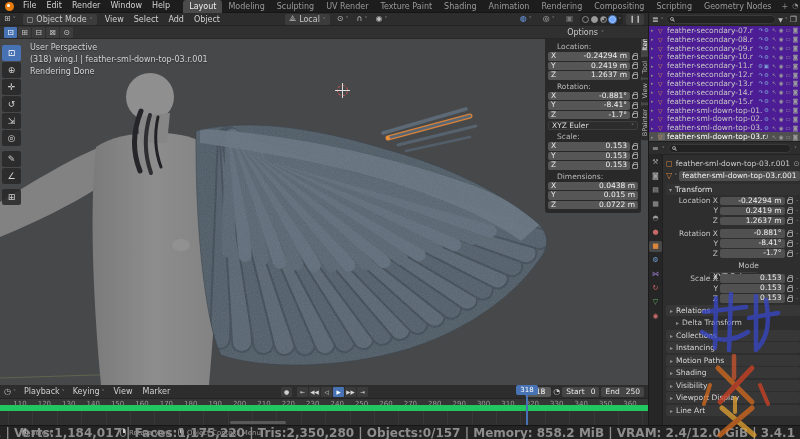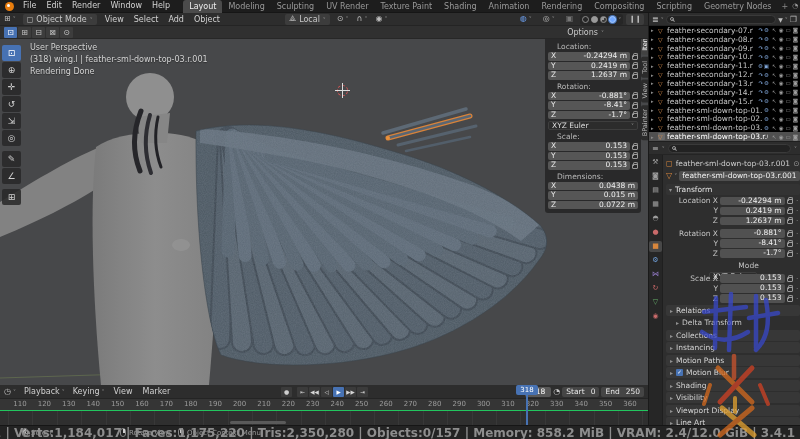--- a/index.html
+++ b/index.html
@@ -66,21 +66,21 @@
   .ntabs{position:absolute;left:641px;top:32px;width:9px;display:flex;flex-direction:column;gap:2px;z-index:10;}
   .ntab{writing-mode:vertical-rl;transform:rotate(180deg);background:#2b2b2b;color:#b5b5b5;font-size:6.5px;padding:4px 0;text-align:center;border-radius:0 2px 2px 0;width:9px;}
   .ntab.active{background:#424242;color:#fff;}
 
   
   .rightcol{position:absolute;left:648px;top:13px;width:152px;height:412px;background:#2e2e2e;border-left:1px solid #1a1a1a;z-index:15;}
   .outheader{height:13px;background:#2d2d2d;border-bottom:1px solid #242424;display:flex;align-items:center;gap:2px;padding:0 3px;}
   .searchpill{flex:1;display:flex;align-items:center;gap:2px;background:#222;border:1px solid #3a3a3a;border-radius:5px;height:9px;padding:0 3px;}
   .mag{width:4px;height:4px;border:1px solid #999;border-radius:50%;position:relative;flex:none;}
   .mag::after{content:"";position:absolute;width:3px;height:1px;background:#999;transform:rotate(45deg);right:-2px;bottom:-1px;}
-  .outrows{height:115px;overflow:hidden;background:#000000;}
+  .outrows{height:115px;overflow:hidden;background:#4c1d95;}
   .orow{display:flex;align-items:center;height:8.85px;padding:0 2px;gap:2px;color:#c6c6c6;}
   .orow .exp{color:#8a8a8a;font-size:5px;width:5px;flex:none;}
   .orow .mesh{color:#d38a4a;font-size:6px;width:7px;flex:none;}
   .orow .olabel{flex:1;white-space:nowrap;overflow:hidden;font-size:7.5px;}
   .orow .badges{color:#7fa5d8;font-size:5.5px;letter-spacing:1px;flex:none;}
   .oicons{display:flex;gap:2px;flex:none;color:#9d9d9d;font-size:5.5px;}
   .oicons i{font-style:normal;}
   .orow.sel{background:#505050;color:#fff;}
   .orow.sel .mesh{background:#6a6a6a;border-radius:1px;}
 
@@ -108,21 +108,21 @@
   .timeline{position:absolute;left:0;top:385px;width:648px;height:40px;background:#2d2d2d;z-index:12;}
   .tlheader{height:14px;display:flex;align-items:center;border-bottom:1px solid #242424;position:relative;}
   .transport{position:absolute;left:281px;display:flex;align-items:center;gap:1px;}
   .tbtn{background:#3b3b3b;color:#d6d6d6;min-width:11px;height:10px;line-height:10px;text-align:center;font-size:5.5px;border-radius:1px;padding:0 1px;}
   .tbtn.play{background:#4772b3;color:#fff;}
   .recbtn{width:11px;height:10px;background:#3b3b3b;border-radius:1px;color:#cfcfcf;text-align:center;line-height:10px;font-size:6px;margin-right:4px;}
   .framefields{position:absolute;right:4px;display:flex;gap:2px;align-items:center;}
   .ffield{background:#595959;border-radius:2px;color:#fff;padding:0 6px;height:10px;line-height:10px;font-size:7.5px;}
   .fsfield{background:#454545;border-radius:2px;color:#e8e8e8;padding:0 4px;height:10px;line-height:10px;font-size:7.5px;display:flex;gap:6px;}
   .stopwatch{color:#c9c9c9;font-size:8px;}
-  .ruler{position:relative;height:12px;background:#353535;border-bottom:1px solid #22c55e;overflow:hidden;}
+  .ruler{position:relative;height:12px;background:#353535;border-bottom:6px solid #22c55e;overflow:hidden;}
   .tick{position:absolute;top:1px;width:22px;text-align:center;color:#9b9b9b;font-size:7px;}
   .tracks{position:relative;height:14px;background:#2f2f2f;background-image:repeating-linear-gradient(90deg,#383838 0,#383838 1px,transparent 1px,transparent 24.4px);background-position:8px 0;}
   .hscroll{position:absolute;left:230px;top:10px;width:56px;height:3px;border-radius:2px;background:#5a5a5a;}
   .playhead{position:absolute;left:516px;top:0px;width:22px;z-index:5;}
   .phlabel{background:#4772b3;color:#fff;font-size:7px;text-align:center;border-radius:2px;height:10px;line-height:10px;}
   .phline{position:absolute;left:10px;top:10px;width:2px;height:30px;background:#4772b3;}
 
   
   .statusbar{position:absolute;left:0;top:425px;width:800px;height:14px;background:#232323;border-top:1px solid #161616;display:flex;align-items:center;z-index:30;}
   .hint{position:absolute;display:flex;align-items:center;gap:3px;color:#9a9a9a;font-size:7px;}
@@ -747,25 +747,20 @@
         <div class="psection">
             <span class="carat">▸</span>
             <span>Instancing</span>
           </div>
         <div class="psection">
             <span class="carat">▸</span>
             <span>Motion Paths</span>
           </div>
         <div class="psection">
             <span class="carat">▸</span>
-            <span class="checkbox">✓</span>
-            <span>Motion Blur</span>
-          </div>
-        <div class="psection">
-            <span class="carat">▸</span>
             <span>Shading</span>
           </div>
         <div class="psection">
             <span class="carat">▸</span>
             <span>Visibility</span>
           </div>
         <div class="psection">
             <span class="carat">▸</span>
             <span>Viewport Display</span>
           </div>

